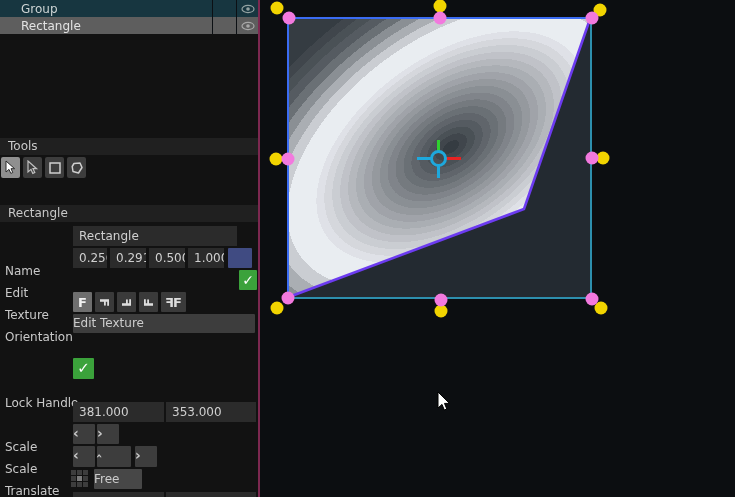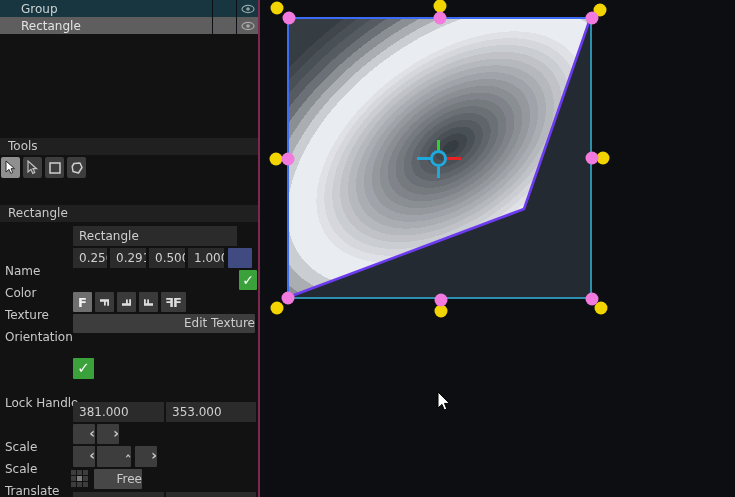--- a/index.html
+++ b/index.html
@@ -25,21 +25,21 @@
   #toolbar { position:absolute; left:1px; top:157px; display:flex; gap:3px; }
   .tool-btn { width:19px; height:21px; background:#3d3d3d; border-radius:2px;
     display:flex; align-items:center; justify-content:center; }
   .tool-btn.selected { background:#8f8f8f; }
 
   .prop-row { position:absolute; left:0; width:258px; height:20px; }
   .prop-label { position:absolute; left:5px; top:2px; font-size:12px; color:#c9c9c9; white-space:nowrap;margin-top:36px; }
   .field { position:absolute; background:#2b2b2b; height:20px; color:#d0d0d0; font-size:12px;
     line-height:20px; padding-left:6px; overflow:hidden; white-space:nowrap; }
   .btn { position:absolute; background:#3d3d3d; height:20px; color:#cccccc; font-size:12px;
-    line-height:20px; text-align:right; border-radius:1px; }
+    line-height:20px; text-align:left; border-radius:1px; }
   .chev { font-weight:bold; font-size:14px; color:#c9c9c9; display:inline-block; line-height:18px; }
   .chev.up { transform:rotate(90deg); } .chev.down { transform:rotate(-90deg); }
 
   .ori-btn { position:absolute; top:0; width:19px; height:20px; background:#3a3a3a; border-radius:1px;
     color:#dddddd; font-size:13px; font-weight:bold; display:flex; align-items:center; justify-content:center; }
   .ori-btn.selected { background:#6e6e6e; color:#f2f2f2; }
   .ori-r90  span { display:inline-block; transform:rotate(90deg); }
   .ori-r90m span { display:inline-block; transform:rotate(90deg) scaleX(-1); }
   .ori-r270 span { display:inline-block; transform:rotate(-90deg); }
   .ori-mirror span.m { display:inline-block; transform:scaleX(-1); margin-right:-1px; }
@@ -131,21 +131,21 @@
     </div>
 
     <div class="section-header" style="top:205px">Rectangle</div>
 
     <div class="prop-row" style="top:226px">
       <div class="prop-label">Name</div>
       <div class="field" style="left:73px;width:164px">Rectangle</div>
     </div>
 
     <div class="prop-row" style="top:248px">
-      <div class="prop-label">Color</div>
+      <div class="prop-label">Edit</div>
       <div class="field" style="left:73px;width:34px">0.250</div>
       <div class="field" style="left:110px;width:36px">0.291</div>
       <div class="field" style="left:149px;width:36px">0.500</div>
       <div class="field" style="left:188px;width:36px">1.000</div>
       <div class="btn" id="color-swatch" style="left: 228px; width: 24px; background: rgb(64, 75, 130);"></div>
     </div>
 
     <div class="prop-row" style="top:270px">
       <div class="prop-label">Texture</div>
       <div class="btn green-check" style="left:239px;width:18px;font-size:14px">✓</div>

